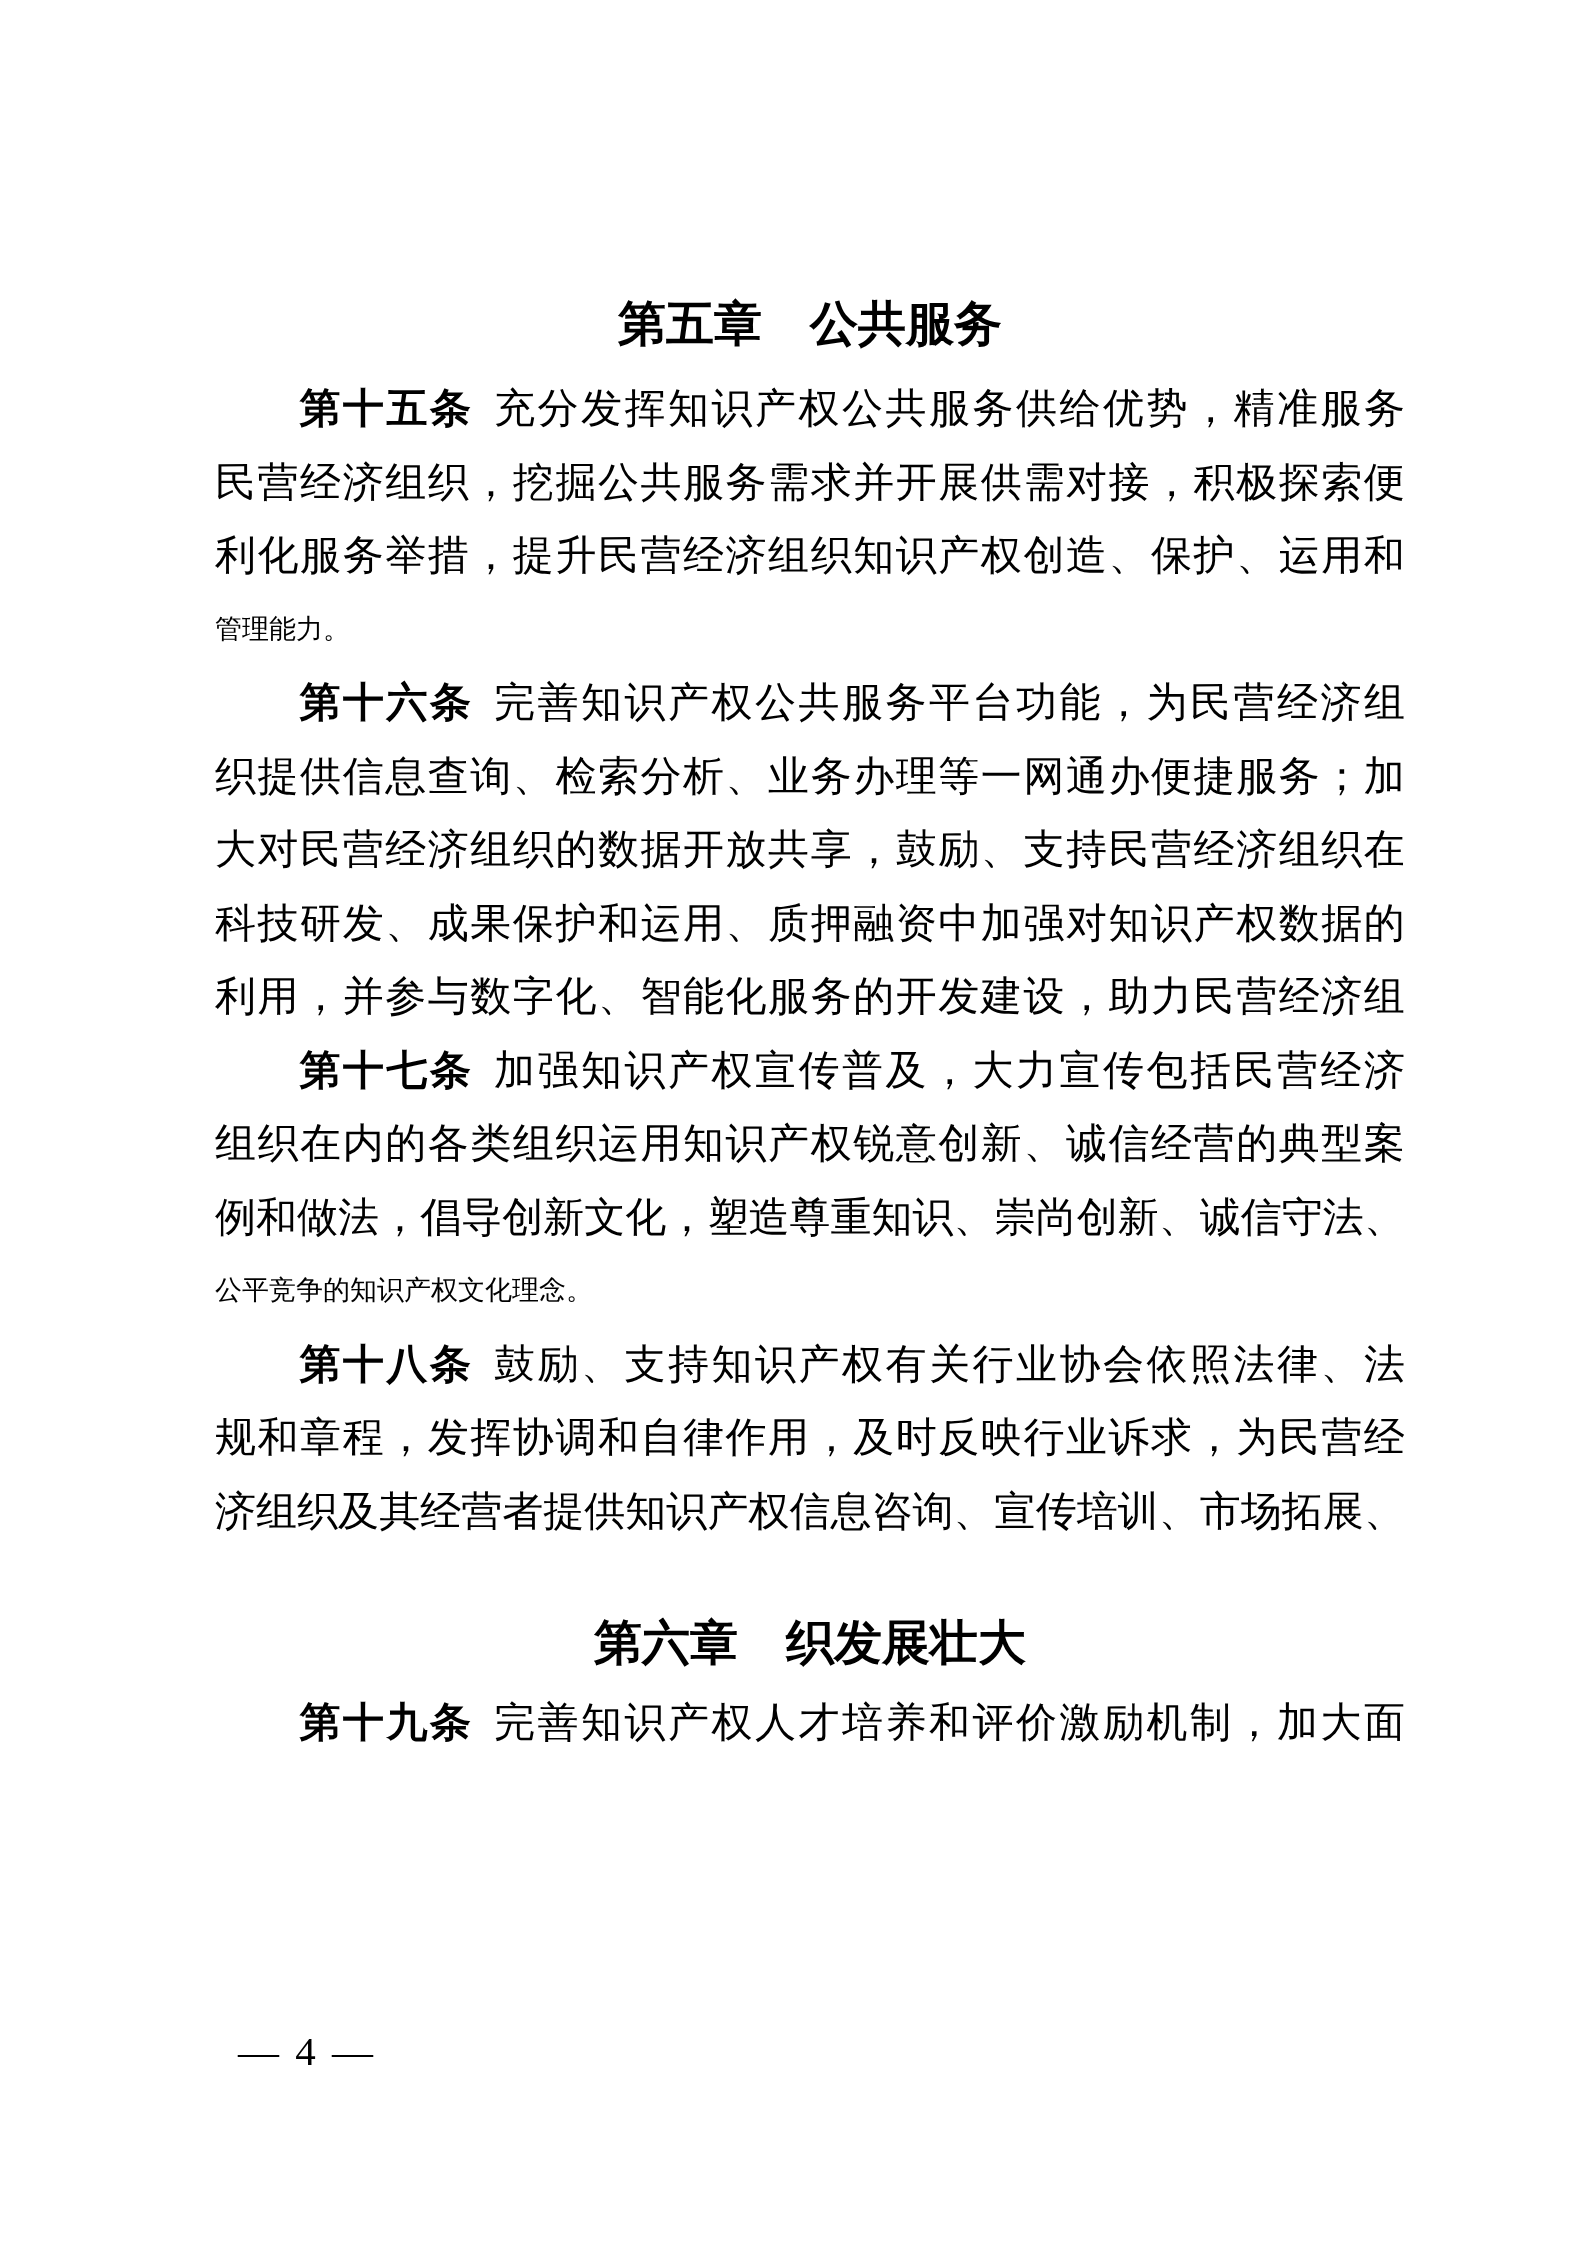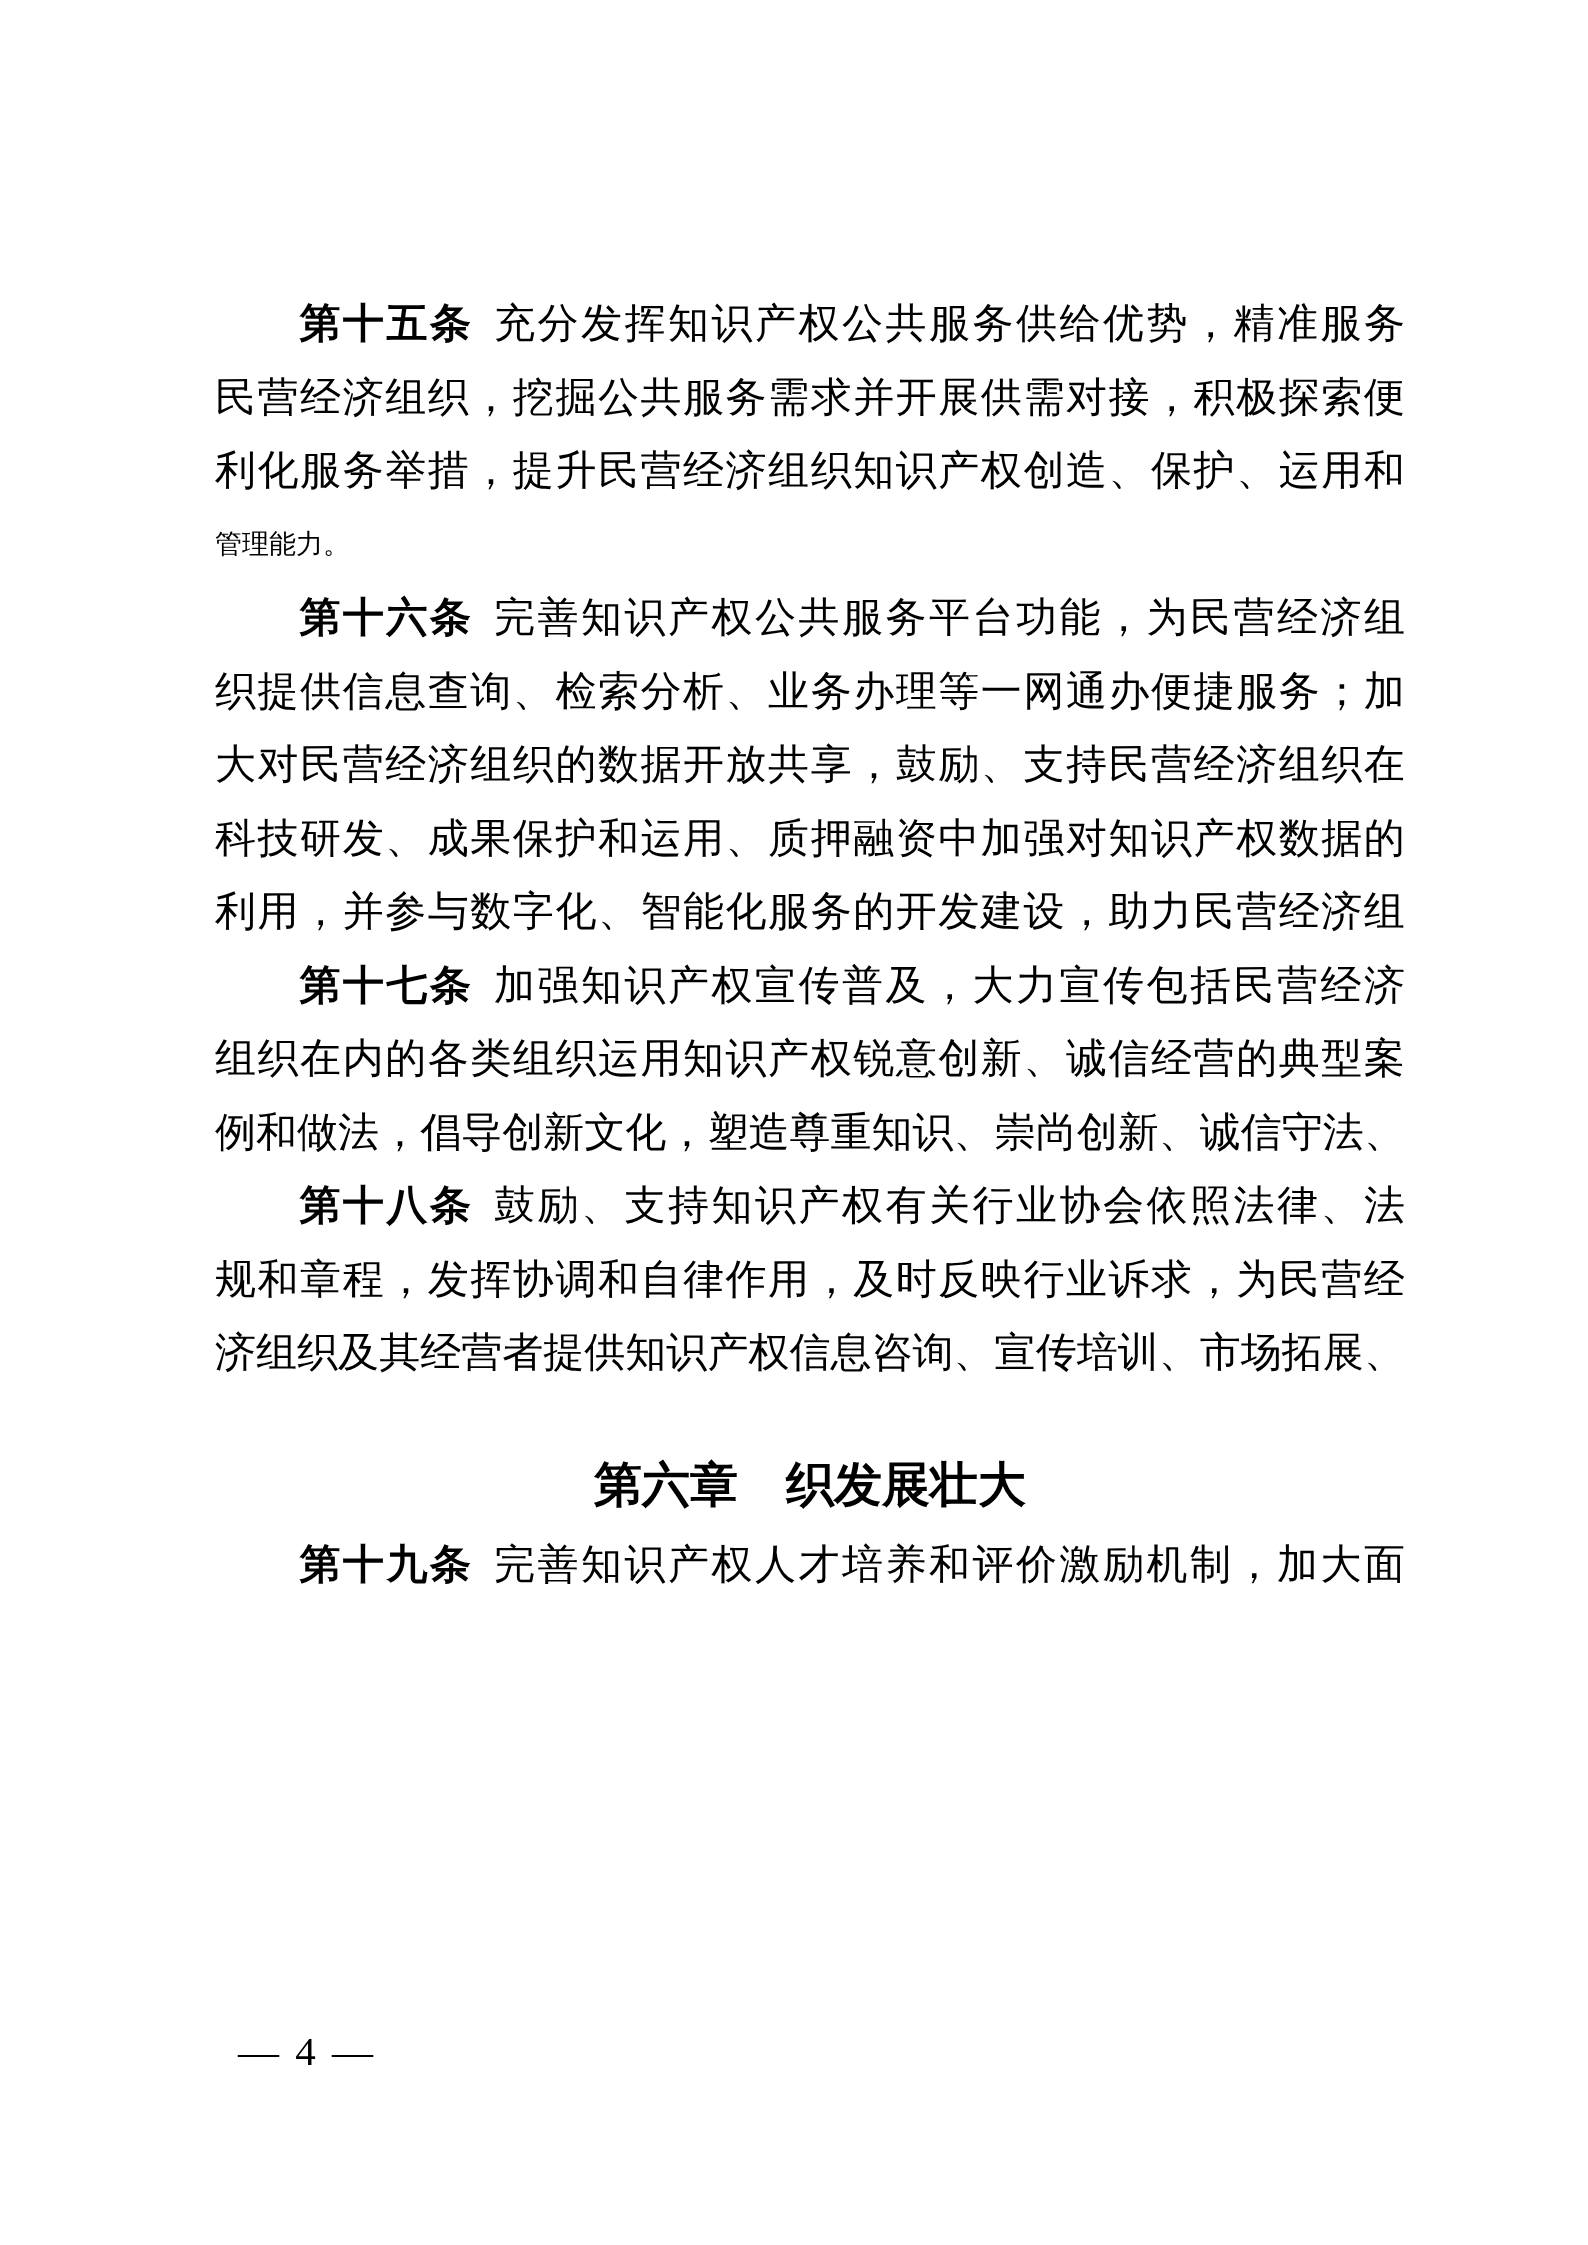--- a/index.html
+++ b/index.html
@@ -53,20 +53,21 @@
     line-height:46px;
     letter-spacing:3px;
   }
 </style>
 </head>
 <body>
 
 <div class="page">
   <div class="content">
 
+    <div class="chapter-title t1">第五章　公共服务</div>
 
     <div class="para">
       <div class="jline">
           <span class="ind"></span>
           <span class="ch b">第</span>
           <span class="ch b">十</span>
           <span class="ch b">五</span>
           <span class="ch b">条</span>
           <span class="bgap"></span>
           <span class="ch">充</span>
@@ -390,20 +391,21 @@
           <span class="ch">尚</span>
           <span class="ch">创</span>
           <span class="ch">新</span>
           <span class="ch">、</span>
           <span class="ch">诚</span>
           <span class="ch">信</span>
           <span class="ch">守</span>
           <span class="ch">法</span>
           <span class="ch">、</span>
         </div>
+      <div class="line-last"><span>公平竞争的知识产权文化理念。</span></div>
     </div>
 
     <div class="para">
       <div class="jline">
           <span class="ind"></span>
           <span class="ch b">第</span>
           <span class="ch b">十</span>
           <span class="ch b">八</span>
           <span class="ch b">条</span>
           <span class="bgap"></span>

